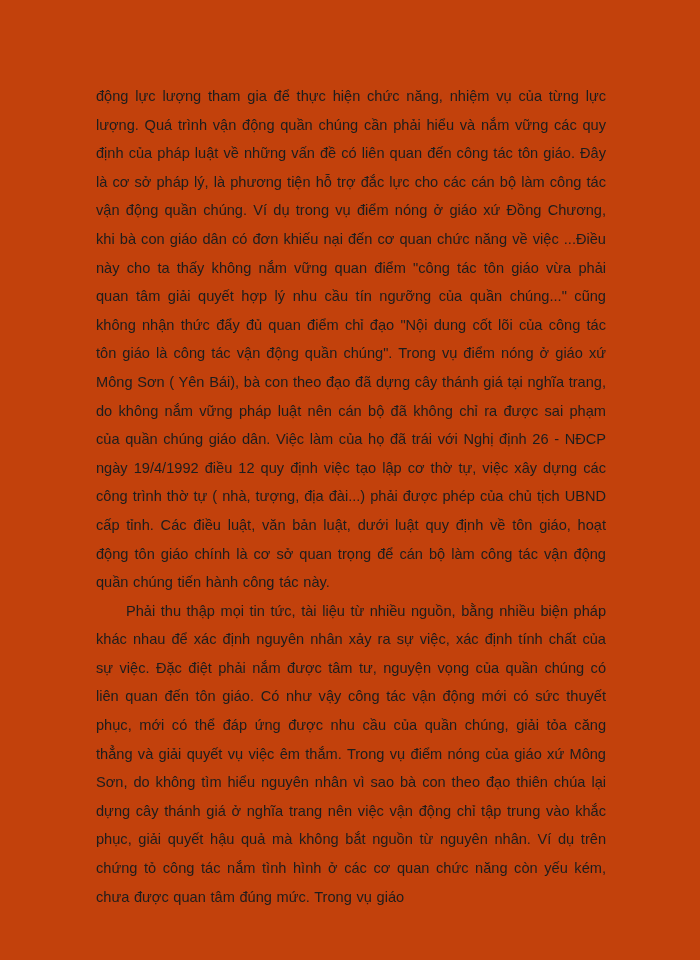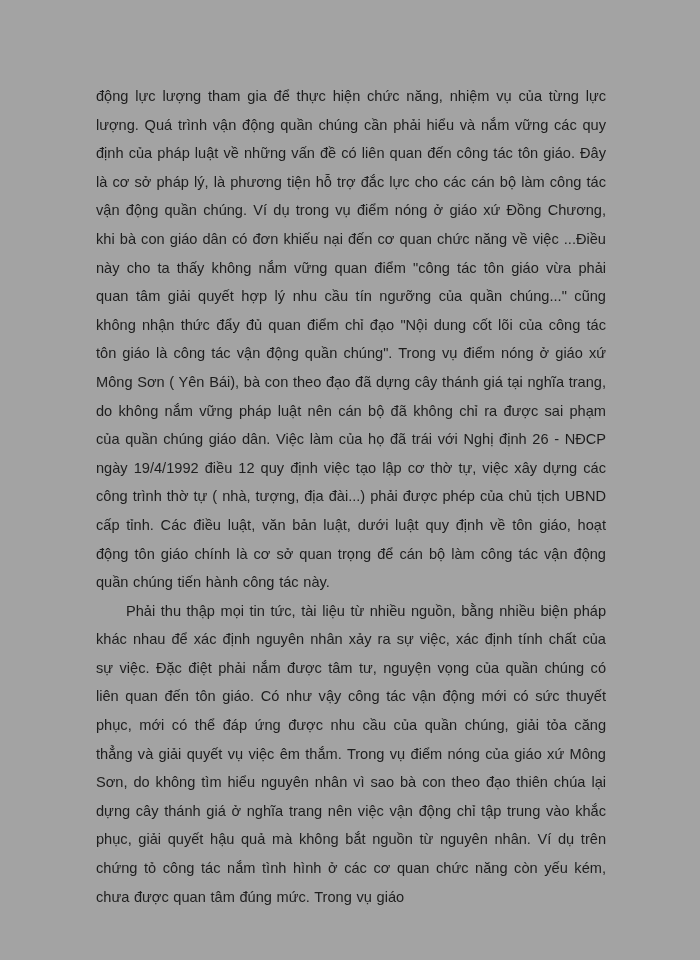--- a/index.html
+++ b/index.html
@@ -4,21 +4,21 @@
 <style>
   html, body {
     margin: 0;
     padding: 0;
     background: #ffffff;
   }
   .page {
     position: relative;
     width: 700px;
     height: 960px;
-    background: #a3a3a3;
+    background: #c2410c;
     overflow: hidden;
     font-family: "Liberation Sans", "DejaVu Sans", sans-serif;
     color: #1b1b1b;
   }
   .textblock {
     position: absolute;
     left: 96px;
     top: 82px;
     width: 510px;
   }

